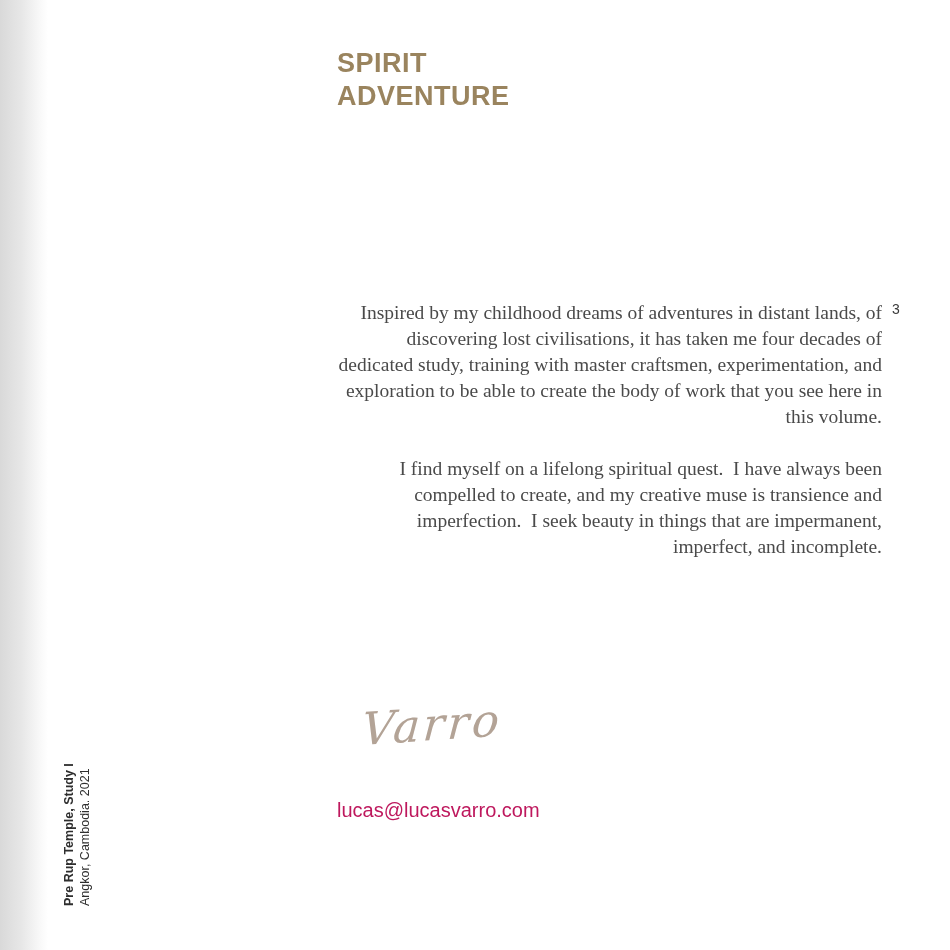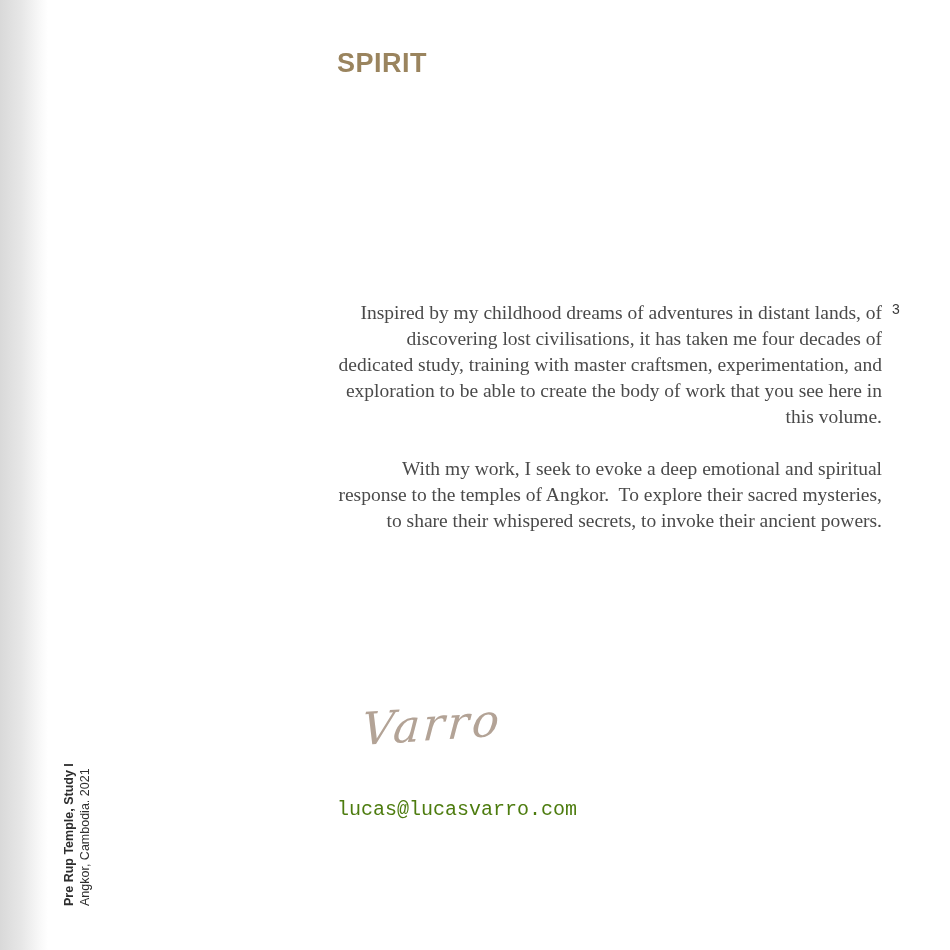--- a/index.html
+++ b/index.html
@@ -53,23 +53,23 @@
     font-style: italic;
     font-size: 45px; line-height: 60px;
     color: #b3a396;
     letter-spacing: 3px;
     transform: rotate(-4deg) skewX(-8deg);
     transform-origin: 0 50%;
   }
   
   .contact {
     position: absolute; left: 337px; top: 796px;
-    font-family: Liberation Mono, monospace;
+    font-family: Liberation Sans, sans-serif;
     font-size: 20px; line-height: 28px;
-    color: #4d7c0f;
+    color: #be185d;
   }
   .contact div { white-space: nowrap; }
   
   .caption {
     position: absolute; left: 61px; top: 906px;
     transform: rotate(-90deg);
     transform-origin: 0 0;
     font-family: "Liberation Sans", sans-serif;
     font-size: 12.5px; line-height: 16px;
     color: #2e2e2e;
@@ -79,27 +79,28 @@
 </style>
 </head>
 <body>
 
 <div class="page">
 
   <div class="spine"></div>
 
   <h1 class="title">
     <span>SPIRIT</span>
+    <span>ADVENTURE</span>
   </h1>
 
   <div class="page-number">3</div>
 
   <div class="body-copy">
     <p>Inspired by my childhood dreams of adventures in distant lands, of discovering lost civilisations, it has taken me four decades of dedicated study, training with master craftsmen, experimentation, and exploration to be able to create the body of work that you see here in this volume.</p>
-    <p>With my work, I seek to evoke a deep emotional and spiritual response to the temples of Angkor.  To explore their sacred mysteries, to share their whispered secrets, to invoke their ancient powers.</p>
+    <p>I find myself on a lifelong spiritual quest.  I have always been compelled to create, and my creative muse is transience and imperfection.  I seek beauty in things that are impermanent, imperfect, and incomplete.</p>
   </div>
 
   <div class="signature">Varro</div>
 
   <div class="contact">
     <div>lucas@lucasvarro.com</div>
   </div>
 
   <div class="caption">
     <div class="cap-bold">Pre Rup Temple, Study I</div>

